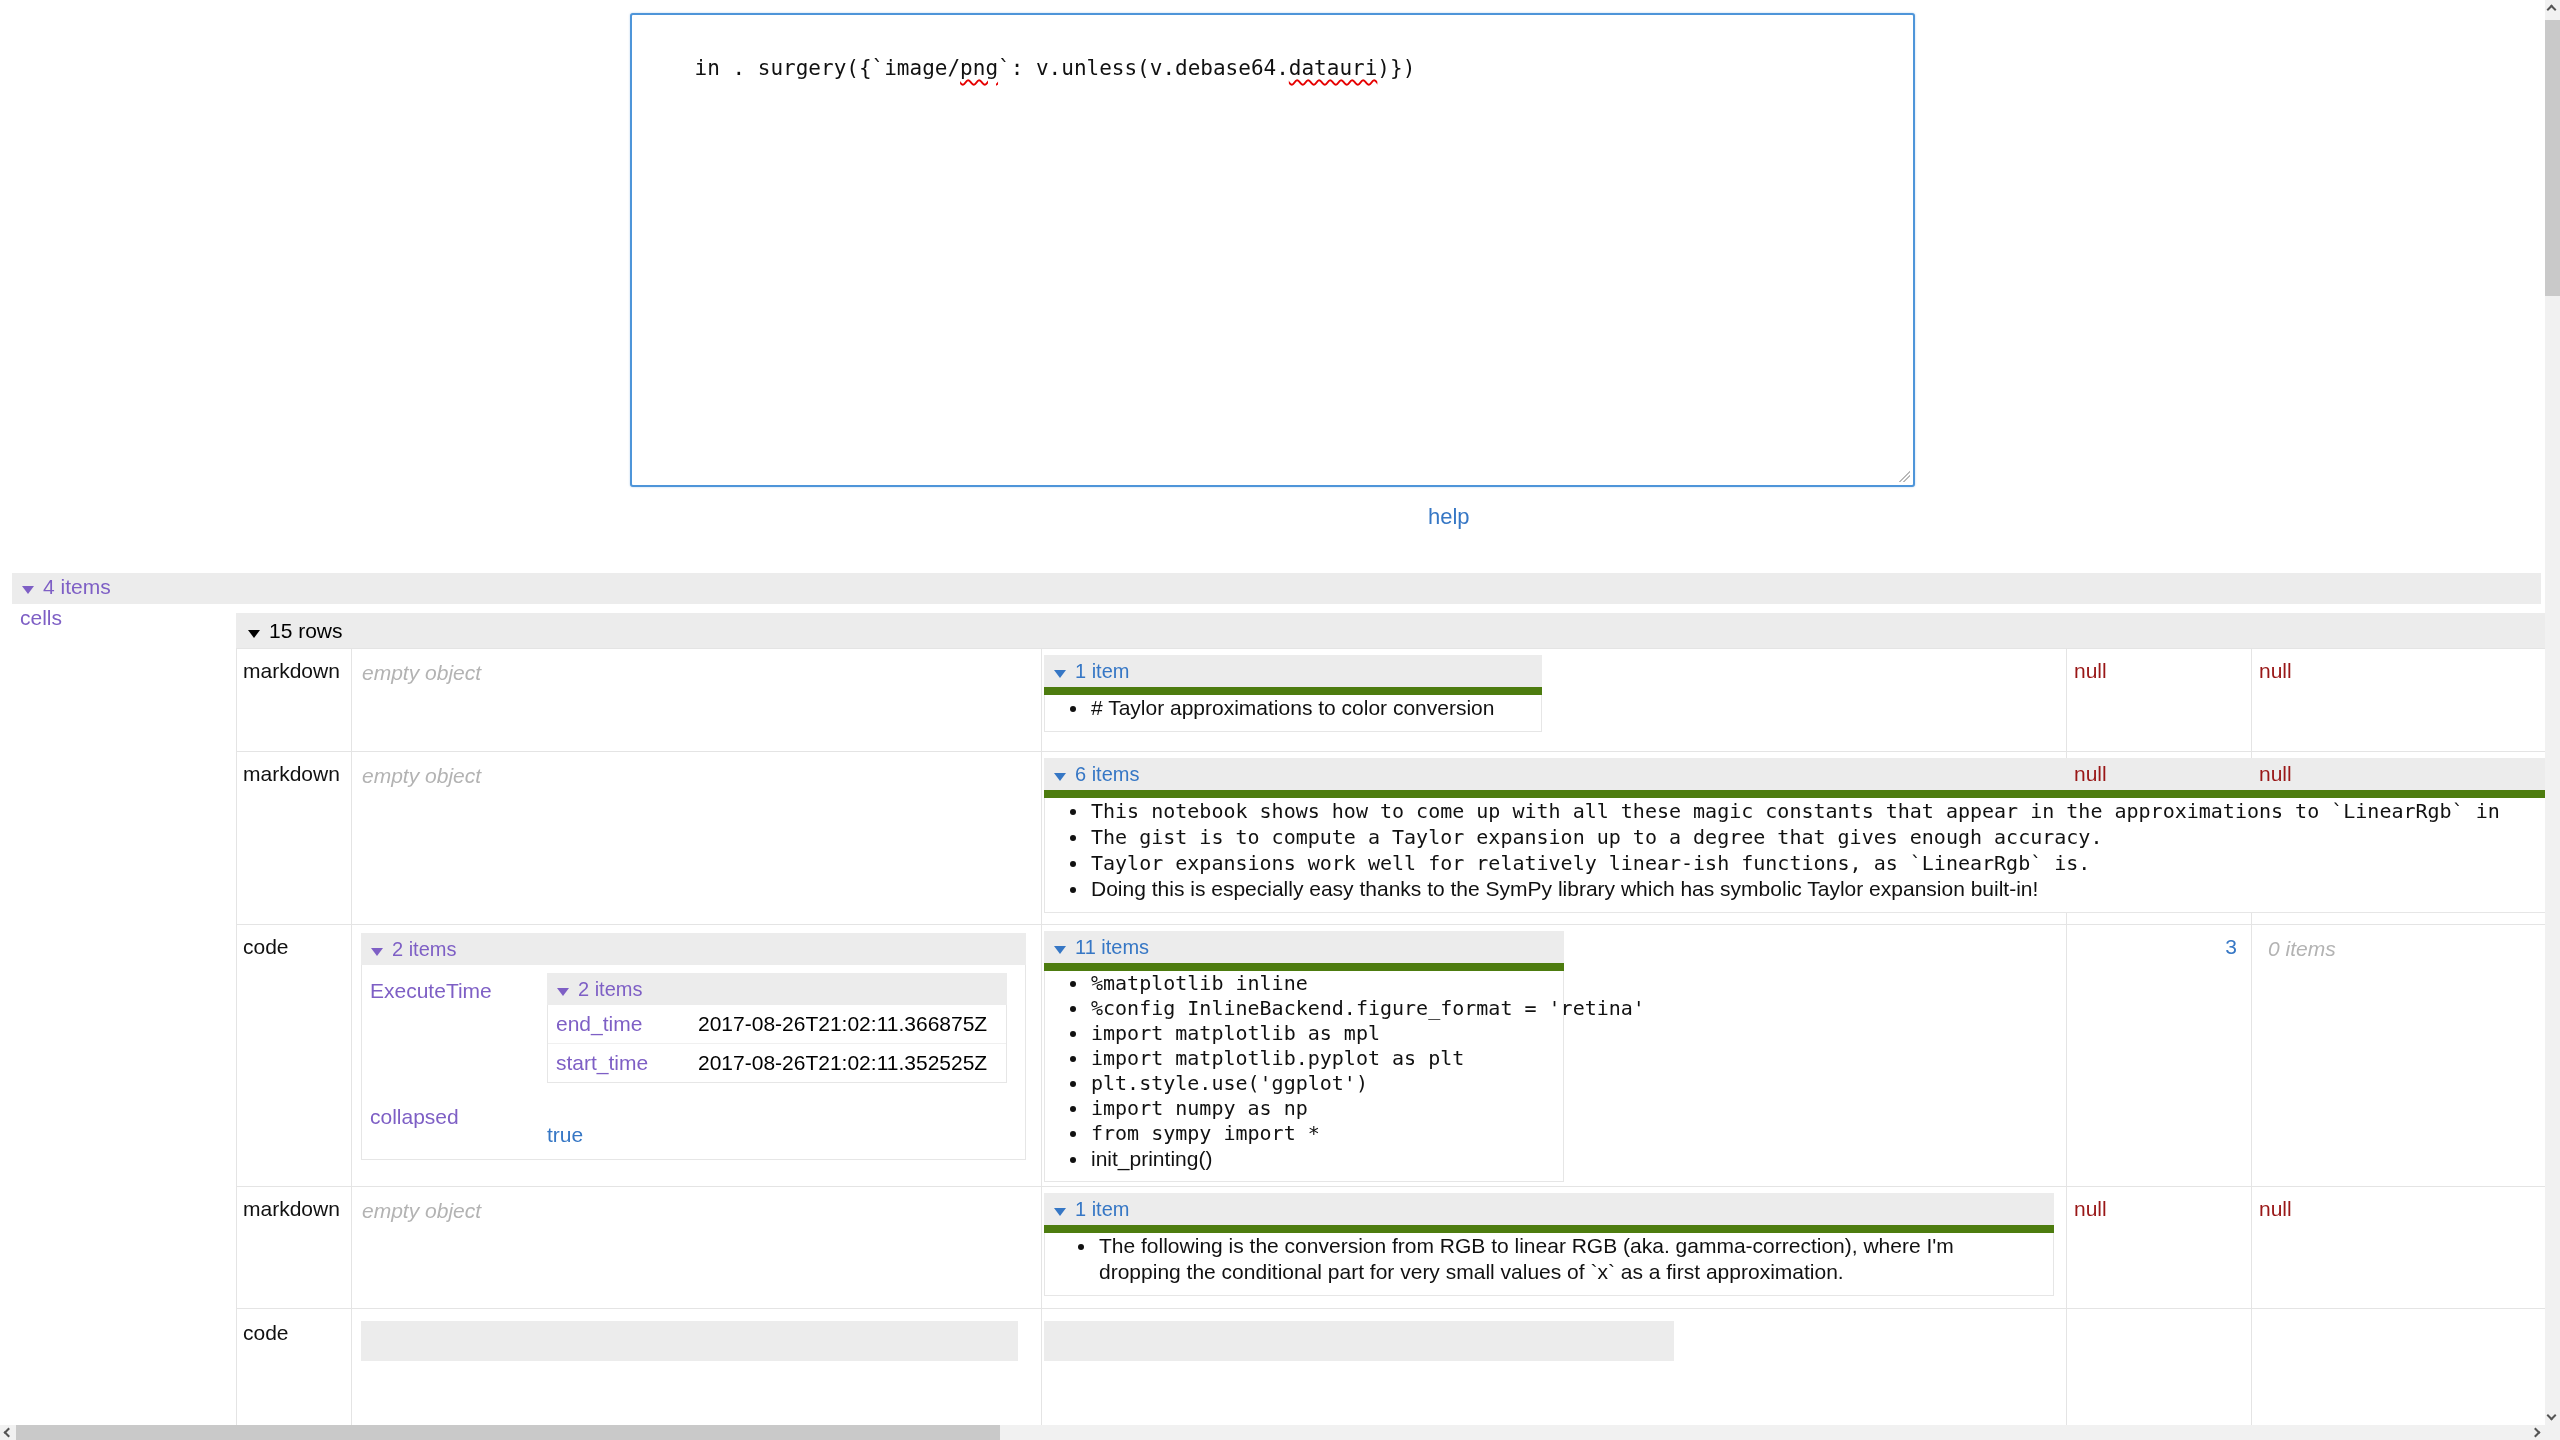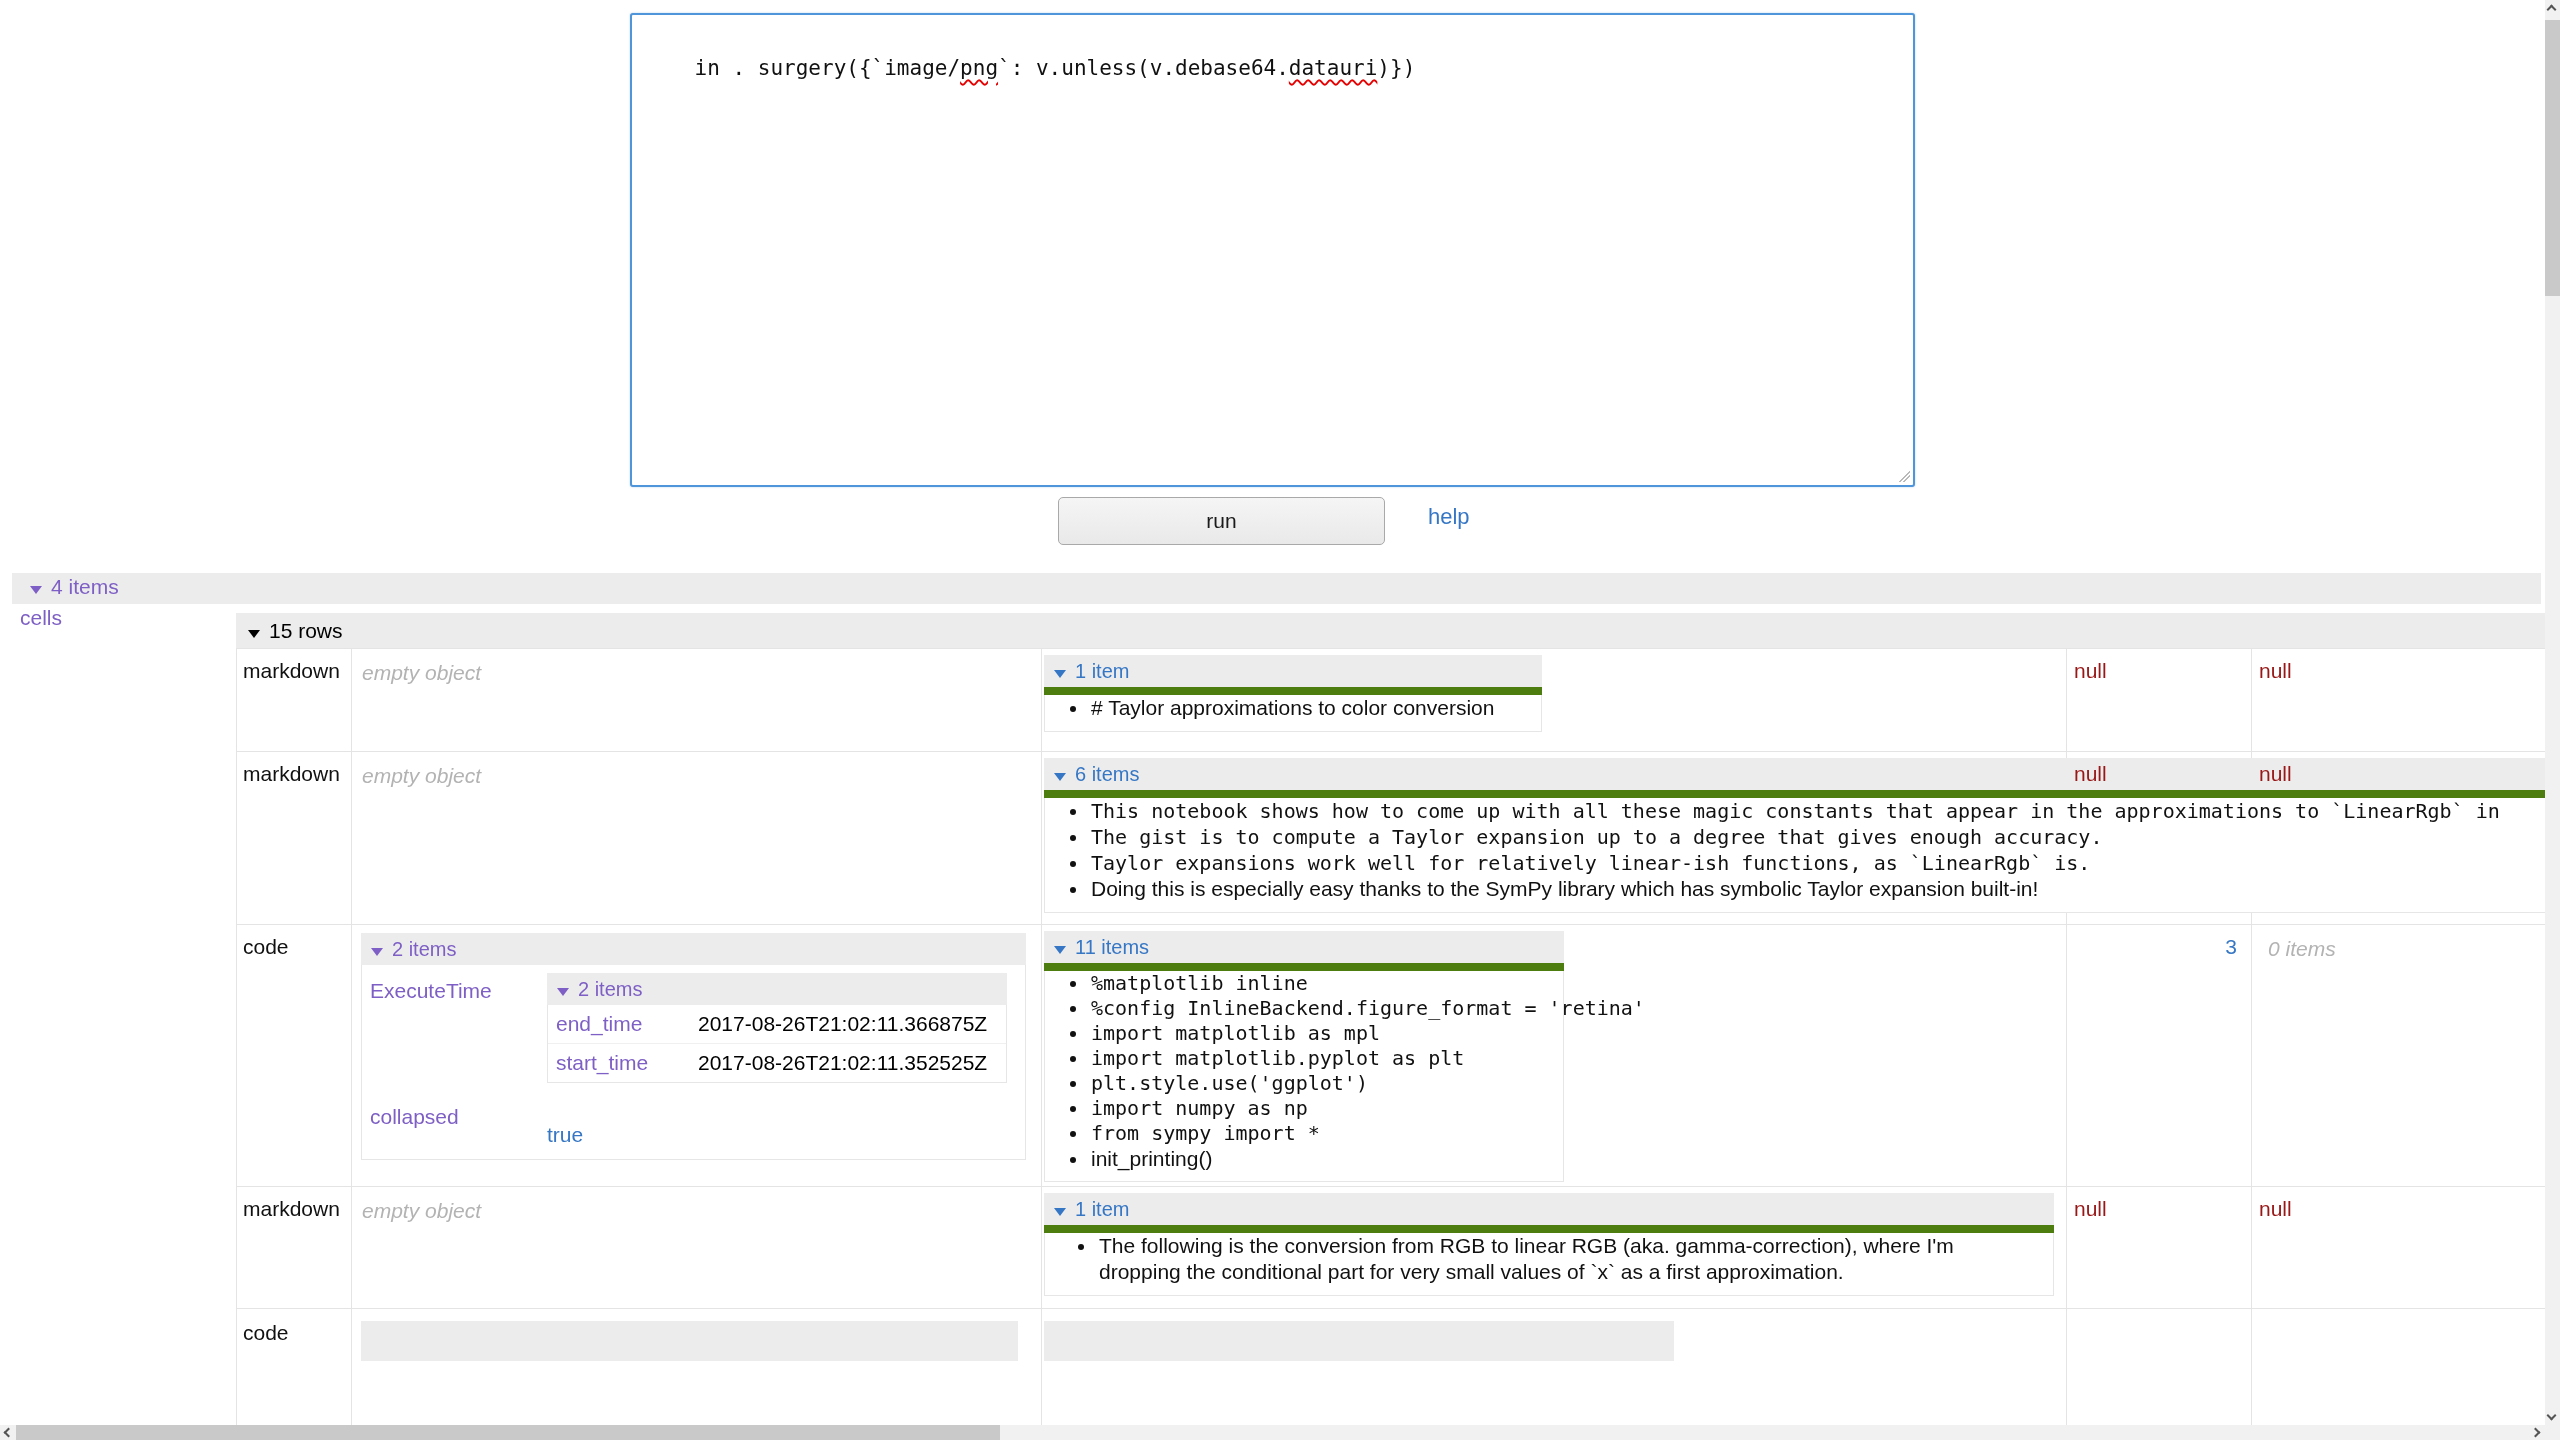--- a/index.html
+++ b/index.html
@@ -22,21 +22,21 @@
       linear-gradient(135deg, transparent 0 55%, #b9b9b9 55% 62%, transparent 62% 72%, #b9b9b9 72% 79%, transparent 79%);
   }
 
   .run-btn { position:absolute; left:1058px; top:497px; width:327px; height:48px;
     background:linear-gradient(#f5f5f5,#e9e9e9); border:1px solid #a9a9a9; border-radius:5px;
     font-family:inherit; font-size:21px; color:#1b1b1b; cursor:pointer; }
   .help-link { position:absolute; left:1428px; top:504px; font-size:22px; color:#3677c5; text-decoration:none; }
 
   
   .root-bar { position:absolute; left:12px; top:573px; width:2529px; height:31px;
-    background:#ececec; color:#7e5fc5; font-size:21px; line-height:27px; padding-left:18px; }
+    background:#ececec; color:#7e5fc5; font-size:21px; line-height:27px; padding-left:10px; }
   .cells-key { position:absolute; left:20px; top:606px; font-size:21px; color:#7e5fc5; }
 
   .tri { display:inline-block; width:0; height:0; border-left:6px solid transparent;
     border-right:6px solid transparent; border-top:8px solid currentColor; margin-right:9px; }
 
   
   .table-area { position:absolute; left:236px; top:613px; width:2309px; }
   .rows-bar { width:2309px; height:35px; background:#ececec; color:#000000;
     font-size:21px; line-height:35px; padding-left:12px; }
 
@@ -100,21 +100,20 @@
 </head>
 <body>
 
 <div id="screen">
 
   <div class="query-box" spellcheck="true">
     <span>in . surgery({`image/</span><span class="misspell">png</span><span>`: v.unless(v.debase64.</span><span class="misspell">datauri</span><span>)})</span>
     <span class="resize-grip"></span>
   </div>
 
-  <button class="run-btn">run</button>
   <a href="#" class="help-link">help</a>
 
   <div class="root-bar">
     <span class="tri"></span><span>4 items</span>
   </div>
   <div class="cells-key">cells</div>
 
   <div class="table-area">
     <div class="rows-bar">
       <span class="tri"></span><span>15 rows</span>

